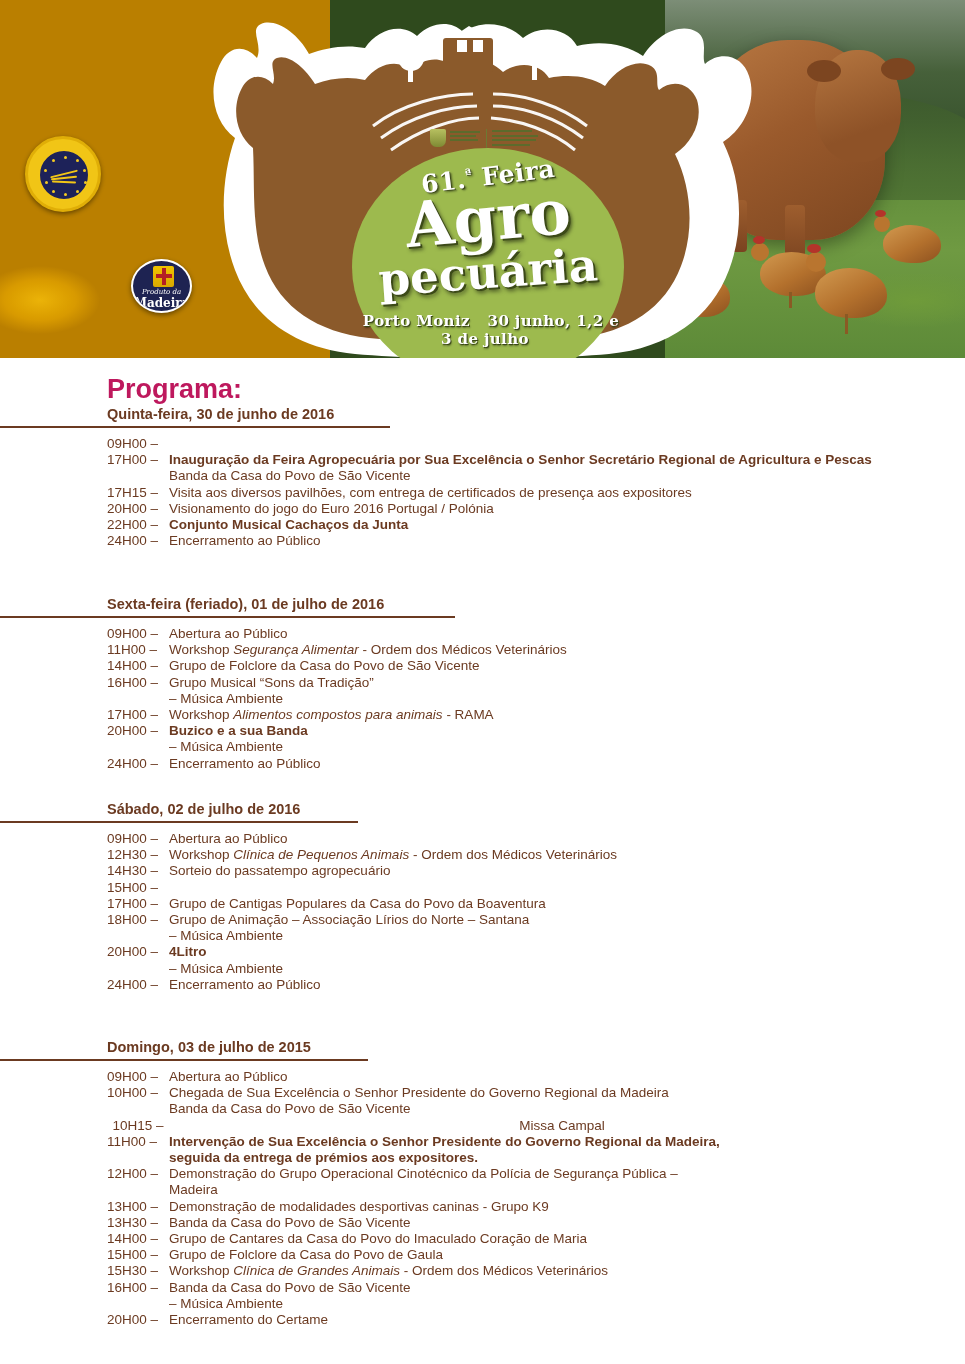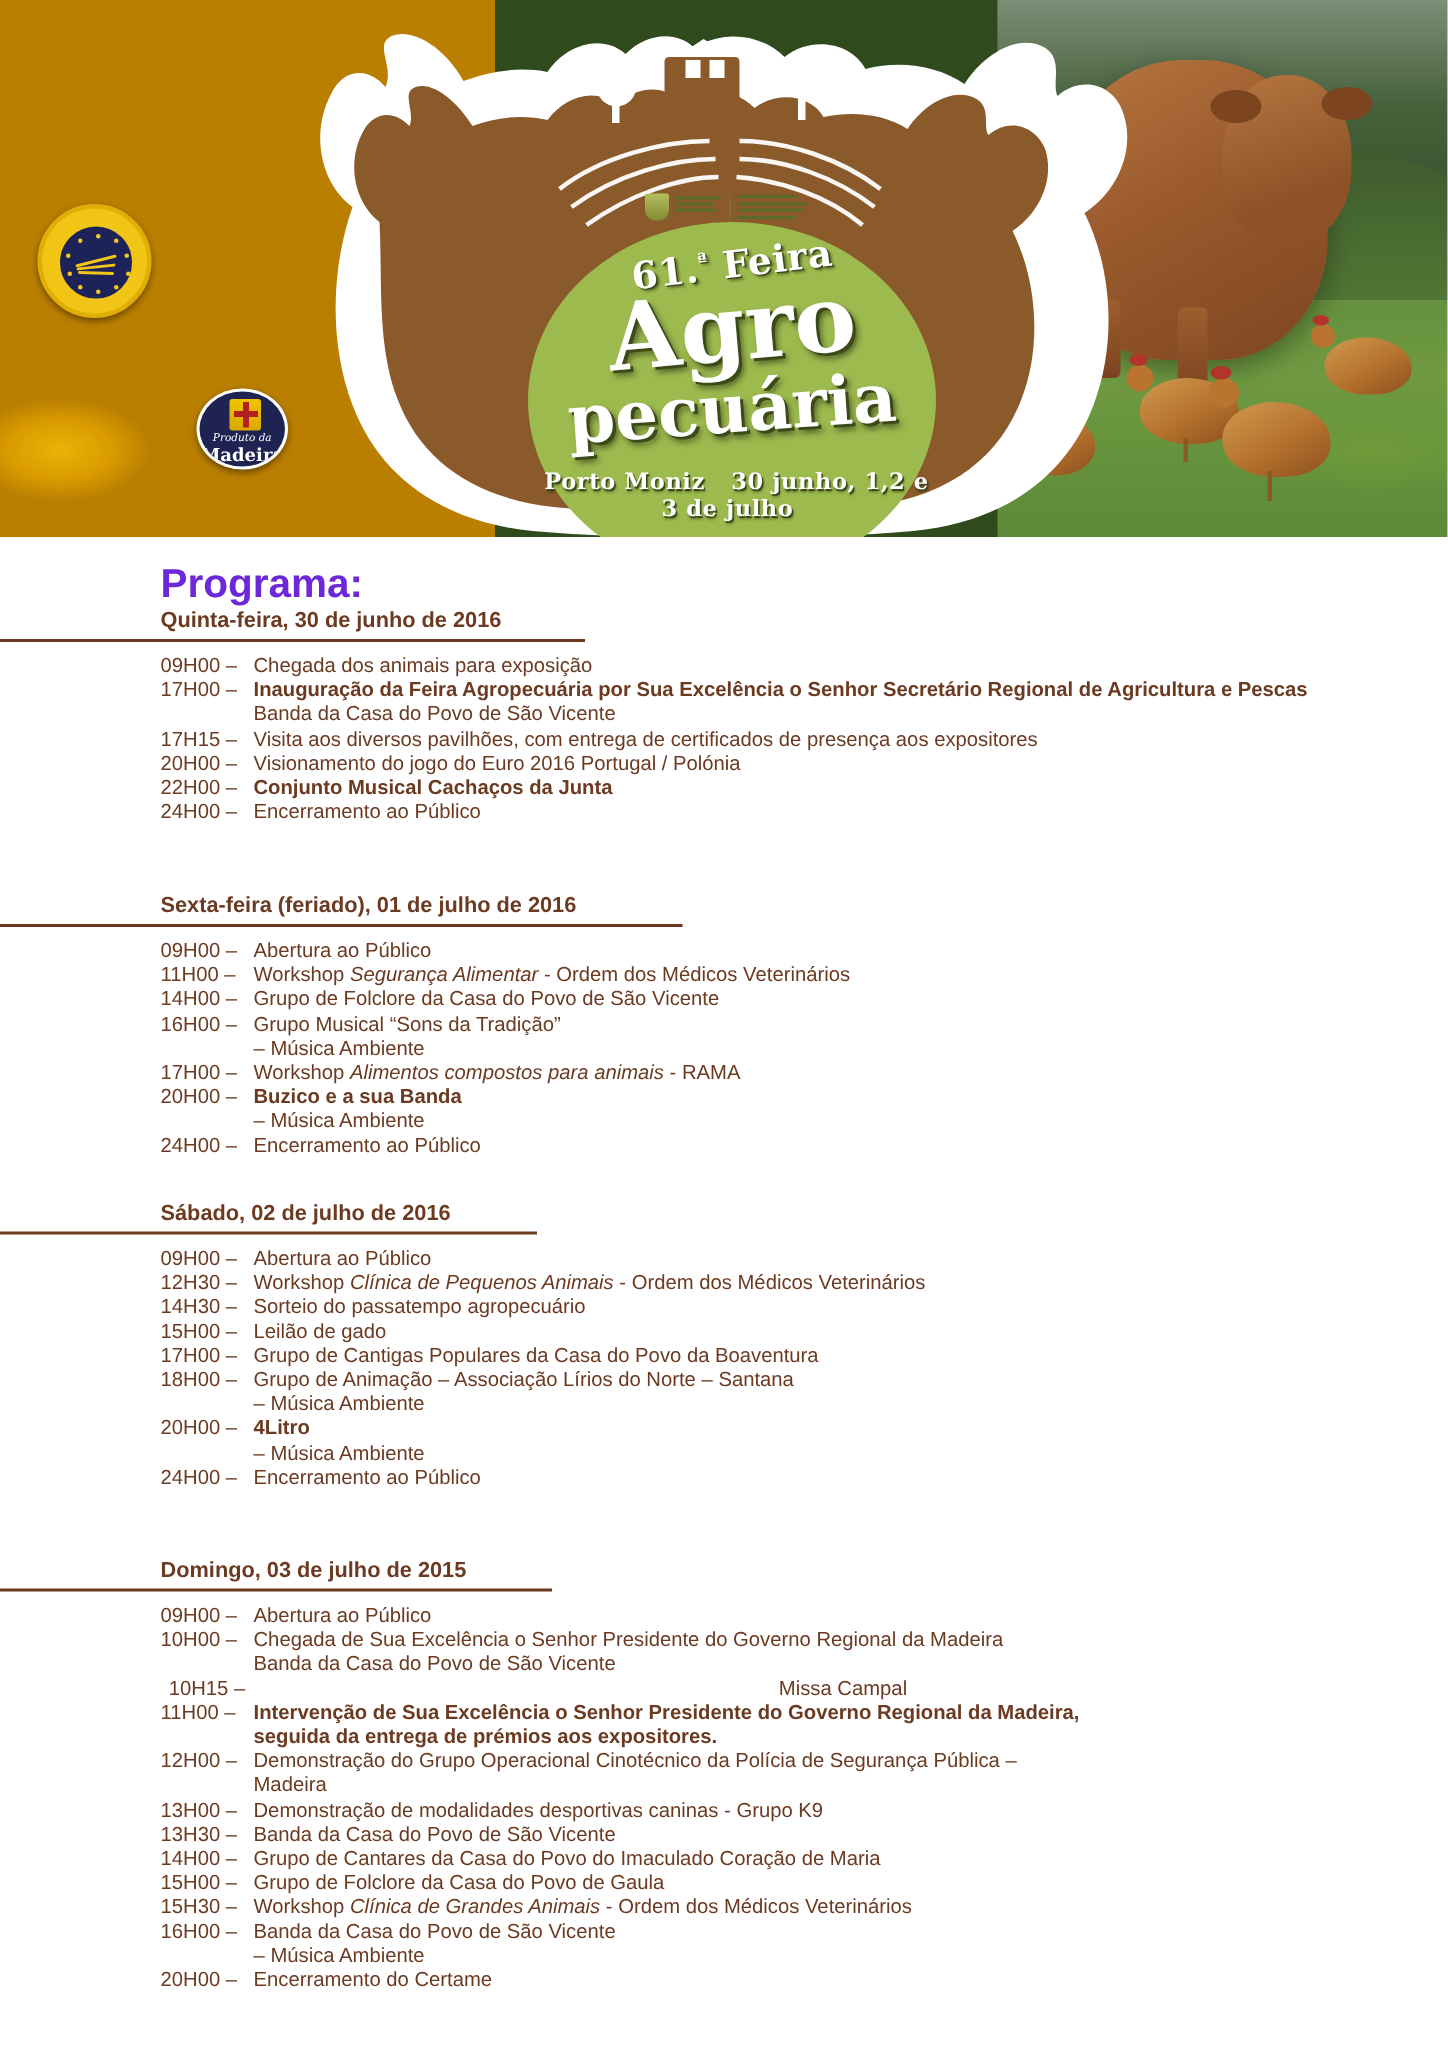--- a/index.html
+++ b/index.html
@@ -106,21 +106,21 @@
       background:linear-gradient(180deg,#f0c400,#d9a800);border-radius:2px;}
   .mad-cross-v{position:absolute;left:9px;top:2px;width:4px;height:17px;background:#b41f24;}
   .mad-cross-h{position:absolute;left:3px;top:8px;width:16px;height:4px;background:#b41f24;}
   .mad-t1{position:absolute;left:0;right:0;top:27px;text-align:center;color:#fff;font-size:7px;
       font-family:"DejaVu Serif",serif;font-style:italic;}
   .mad-t2{position:absolute;left:0;right:0;top:35px;text-align:center;color:#fff;font-size:12px;
       font-weight:bold;font-family:"DejaVu Serif",serif;}
 
   
   #program{position:absolute;left:0;top:358px;width:965px;}
-  .page-title{position:absolute;left:107px;top:16px;font-size:27px;font-weight:bold;color:#6d28d9;}
+  .page-title{position:absolute;left:107px;top:16px;font-size:27px;font-weight:bold;color:#be185d;}
 
   .day{position:absolute;left:0;width:965px;}
   .day-head{position:relative;height:30px;}
   .day-head .label{position:absolute;left:107px;top:0;font-size:14.5px;font-weight:bold;
       color:#6B3A21;white-space:nowrap;}
   .day-head .rule{position:absolute;left:0;top:20px;height:2px;background:#6B3A21;}
 
   .rows{position:absolute;left:0;top:30px;width:965px;}
   .row{position:relative;min-height:16.2px;}
   .time{position:absolute;left:107px;top:0;width:62px;font-size:13.5px;white-space:nowrap;}
@@ -276,21 +276,20 @@
   <div class="page-title">Programa:</div>
   <div id="days-host">
       <div class="day" style="top: 48px;">
         <div class="day-head">
           <div class="label">Quinta-feira, 30 de junho de 2016</div>
           <div class="rule" style="width: 390px;"></div>
         </div>
         <div class="rows">
           <div class="row" style="position: absolute; left: 0px; top: 0px; width: 965px; height: 16.2px;">
             <div class="time">09H00 –</div>
-            <div class="desc">Chegada dos animais para exposição</div>
           </div>
           <div class="row" style="position: absolute; left: 0px; top: 16.2px; width: 965px; height: 16.2px;">
             <div class="time">17H00 –</div>
             <div class="desc b">Inauguração da Feira Agropecuária por Sua Excelência o Senhor Secretário Regional de Agricultura e Pescas</div>
           </div>
           <div class="row" style="position: absolute; left: 0px; top: 32.4px; width: 965px; height: 16.2px;">
             <div class="cont">Banda da Casa do Povo de São Vicente</div>
           </div>
           <div class="row" style="position: absolute; left: 0px; top: 48.6px; width: 965px; height: 16.2px;">
             <div class="time">17H15 –</div>
@@ -365,21 +364,20 @@
           <div class="row" style="position: absolute; left: 0px; top: 16.2px; width: 965px; height: 16.2px;">
             <div class="time">12H30 –</div>
             <div class="desc"><span>Workshop </span><span class="i">Clínica de Pequenos Animais</span><span> - Ordem dos Médicos Veterinários</span></div>
           </div>
           <div class="row" style="position: absolute; left: 0px; top: 32.4px; width: 965px; height: 16.2px;">
             <div class="time">14H30 –</div>
             <div class="desc">Sorteio do passatempo agropecuário</div>
           </div>
           <div class="row" style="position: absolute; left: 0px; top: 48.6px; width: 965px; height: 16.2px;">
             <div class="time">15H00 –</div>
-            <div class="desc">Leilão de gado</div>
           </div>
           <div class="row" style="position: absolute; left: 0px; top: 64.8px; width: 965px; height: 16.2px;">
             <div class="time">17H00 –</div>
             <div class="desc">Grupo de Cantigas Populares da Casa do Povo da Boaventura</div>
           </div>
           <div class="row" style="position: absolute; left: 0px; top: 81px; width: 965px; height: 16.2px;">
             <div class="time">18H00 –</div>
             <div class="desc">Grupo de Animação – Associação Lírios do Norte – Santana</div>
           </div>
           <div class="row" style="position: absolute; left: 0px; top: 97.2px; width: 965px; height: 16.2px;">

